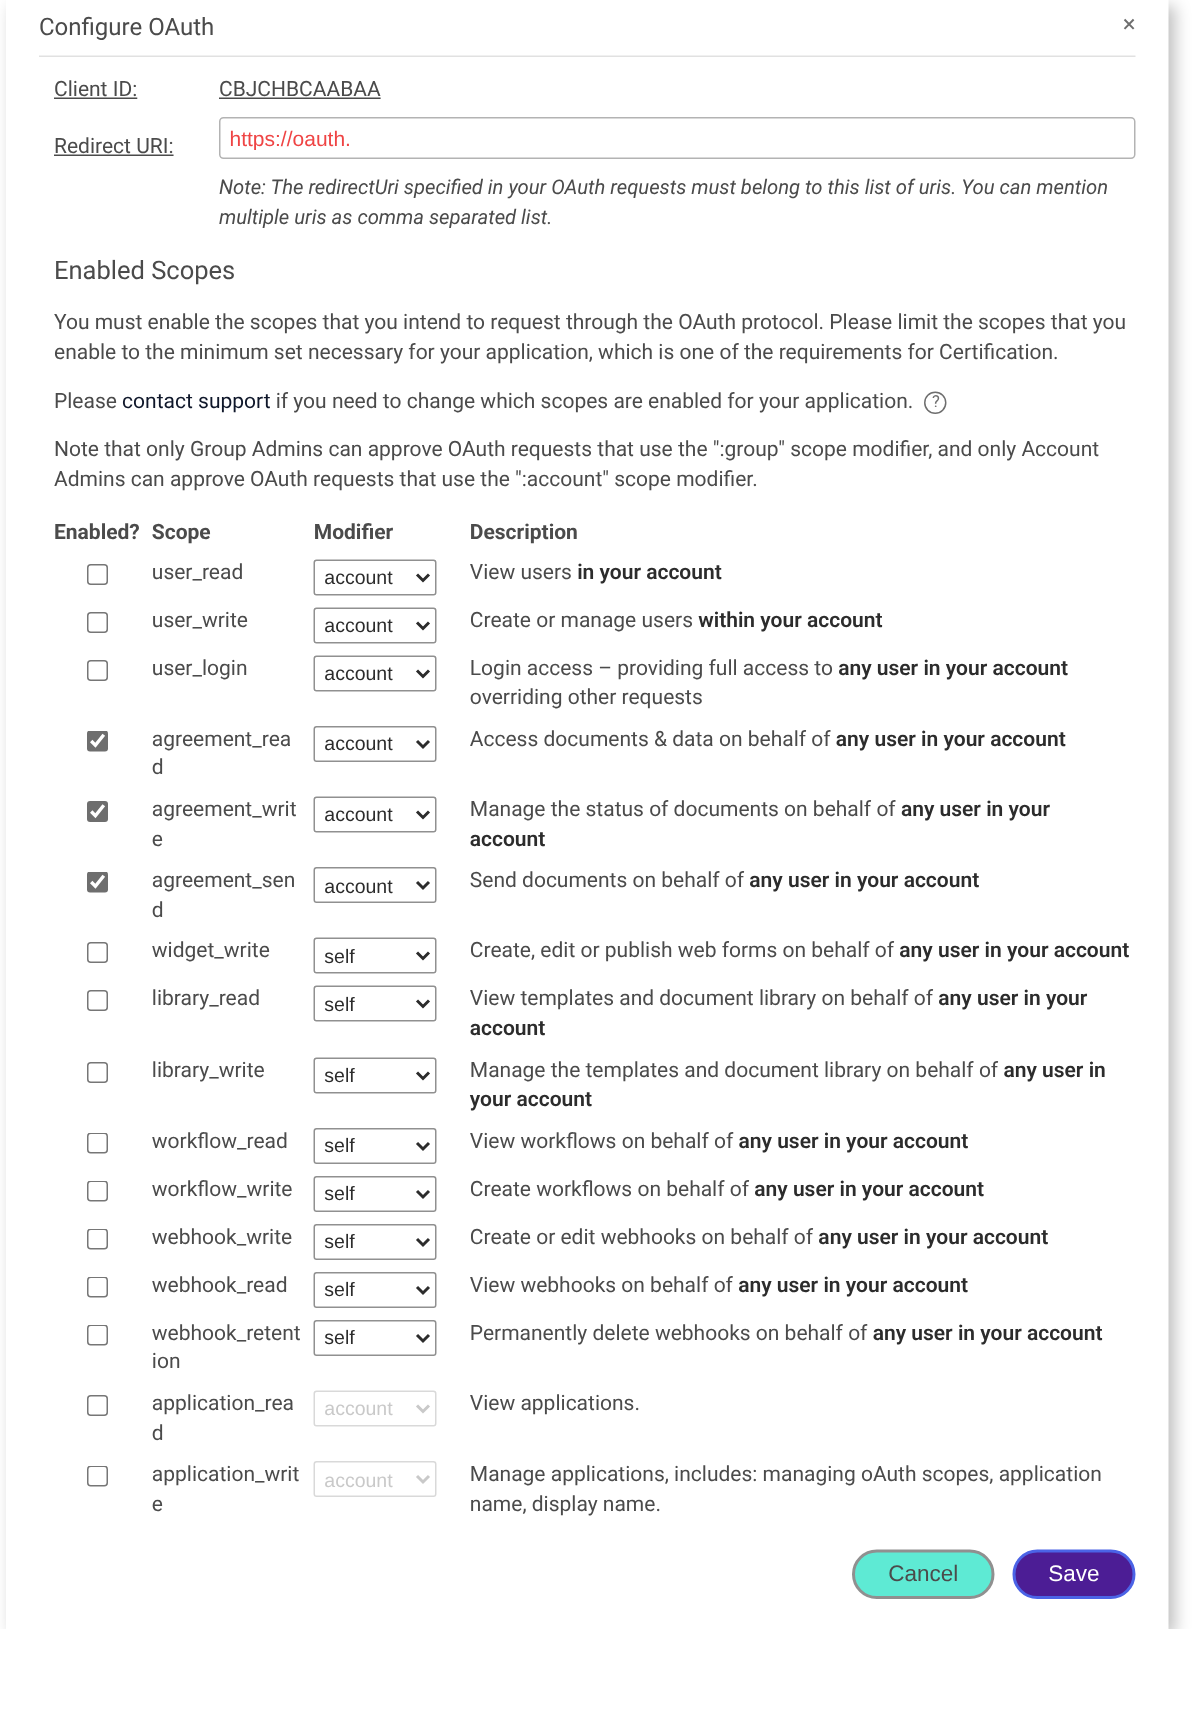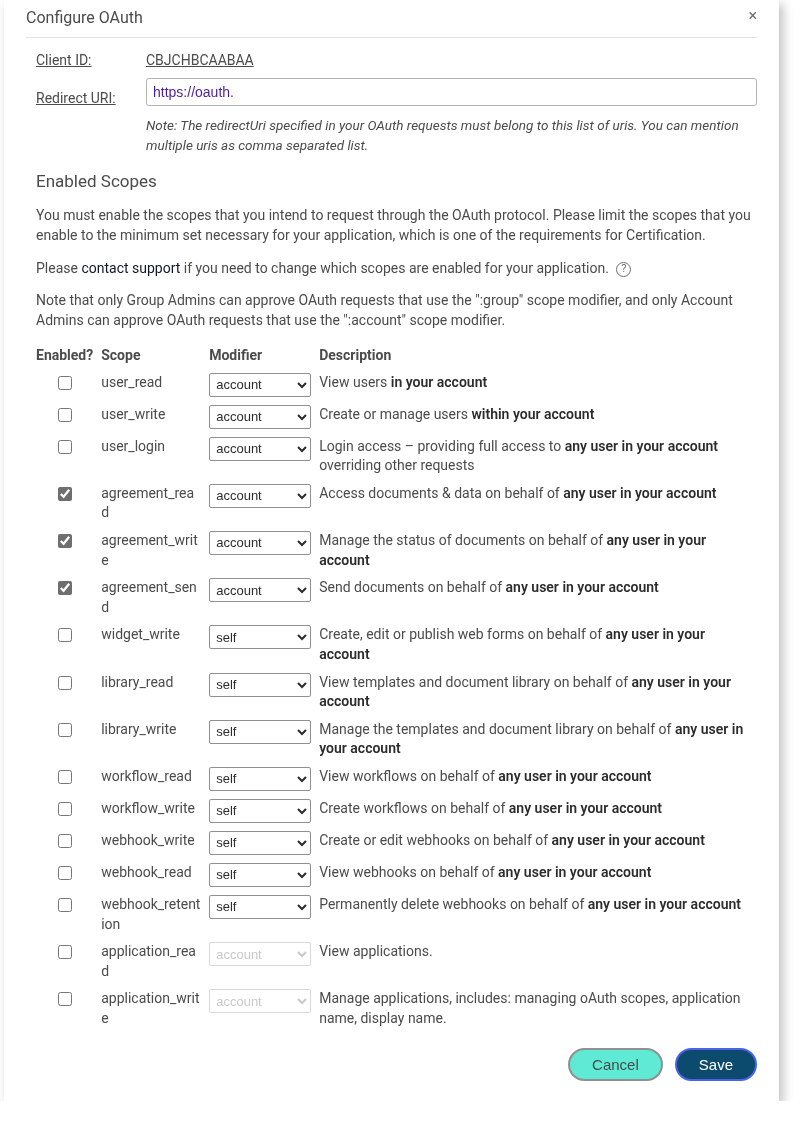--- a/index.html
+++ b/index.html
@@ -49,21 +49,21 @@
     color: #4b4b4b;
   }
   .field-value {
     flex: 1;
     color: #4b4b4b;
   }
   .text-input {
     width: 100%;
     padding: 4px 6px;
     font-size: 14px;
-    color: #4c1d95;
+    color: #ef4444;
     border: 1px solid #b3b3b3;
     border-radius: 3px;
     height: 28px;
   }
   .note {
     margin-left: 120px;
     font-style: italic;
     color: #4b4b4b;
     margin-bottom: 16px;
     line-height: 1.45;
@@ -123,21 +123,21 @@
   table.scopes th:nth-child(3), table.scopes td:nth-child(3) { width: 104px; }
   table.scopes th:nth-child(4), table.scopes td:nth-child(4) { }
   .chk {
     width: 14px;
     height: 14px;
     cursor: pointer;
     accent-color: #6e6e6e;
     margin-top: 3px;
   }
   select.mod {
-    width: 102px;
+    width: 82px;
     height: 24px;
     font-size: 13px;
     padding: 1px 2px;
     border: 1px solid #909090;
     background: #fff;
     color: #2c2c2c;
     cursor: pointer;
     border-radius: 2px;
   }
   select.mod:disabled {
@@ -160,21 +160,21 @@
     cursor: pointer;
     border: 2px solid;
     font-weight: 500;
   }
   .btn-cancel {
     background: #5eead4;
     color: #4b4b4b;
     border-color: #909090;
   }
   .btn-save {
-    background: #0c4a6e;
+    background: #4c1d95;
     color: #fff;
     border-color: #4b63e6;
   }
 </style>
 </head>
 <body>
 
 <div class="dialog">
 
   <div class="dialog-header">

